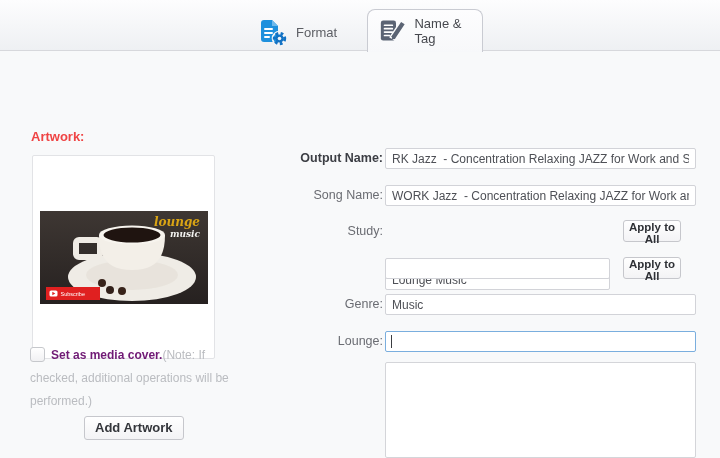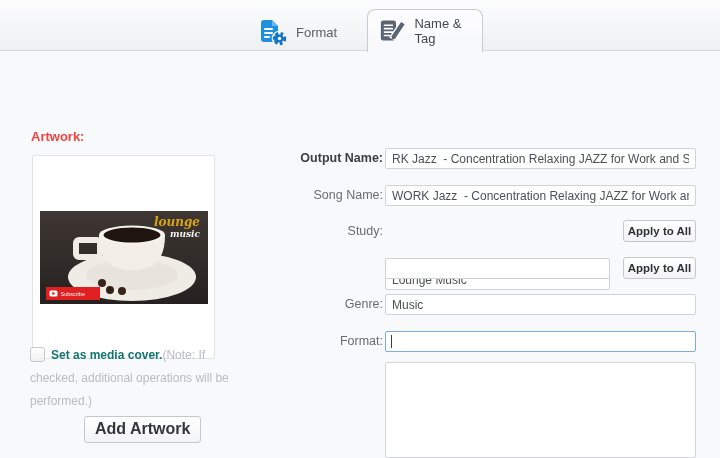--- a/index.html
+++ b/index.html
@@ -43,26 +43,26 @@
   .cb-row {
     position: absolute; left: 30px; top: 344px; width: 200px;
     font-size: 12px; line-height: 23px;
   }
   .checkbox {
     display: inline-block; width: 15px; height: 15px; vertical-align: -3px;
     margin-right: 6px;
     background: linear-gradient(#ffffff, #f1f1f3);
     border: 1px solid #c6c8cc; border-radius: 3px;
   }
-  .cb-label { color: #0f766e; font-weight: bold; text-align: center; }
+  .cb-label { color: #701a75; font-weight: bold; text-align: center; }
   .cb-note  { color: #babcc0; }
   .add-artwork-btn {
     position: absolute; left: 84px; top: 416px;
     font-family: "Liberation Sans", sans-serif;
-    font-size: 16px; font-weight: bold; color: #34363b;
+    font-size: 13px; font-weight: bold; color: #34363b;
     background: linear-gradient(#ffffff, #f3f3f5);
     border: 1px solid #c6c7cc; border-radius: 3px;
     padding: 3px 10px 4px; cursor: pointer;
   }
 
   
   .f-label {
     position: absolute; left: 280px; width: 103px; text-align: right;
     font-size: 12.5px; color: #6a6c72;
   }
@@ -70,21 +70,21 @@
   .f-input {
     position: absolute; height: 21px;
     font-family: "Liberation Sans", sans-serif; font-size: 12px; color: #4e5056;
     background: #ffffff; border: 1px solid #d2d3d8; border-radius: 2px;
     padding: 0 6px; outline: none;
   }
   .w-full { left: 385px; width: 311px; }
   .w-short { left: 385px; width: 225px; }
   .focused { border-color: #7aaede; }
   .apply-btn {
-    position: absolute; left: 623px; width: 73px; height: 22px;
+    position: absolute; left: 623px; width: 58px; height: 22px;
     font-family: "Liberation Sans", sans-serif;
     font-size: 11.5px; font-weight: bold; color: #2f3136;
     background: linear-gradient(#ffffff, #f3f3f5);
     border: 1px solid #c6c7cc; border-radius: 3px; cursor: pointer;
   }
   .lyrics-area {
     position: absolute; left: 385px; top: 362px; width: 311px; height: 96px;
     background: #ffffff; border: 1px solid #d4d5d9; border-radius: 2px;
     resize: none; outline: none;
     font-family: "Liberation Sans", sans-serif; font-size: 12px; color: #4e5056;
@@ -183,19 +183,19 @@
   <div class="f-label" style="top:224px">Study:</div>
   <input class="f-input w-short" style="top: 221px; margin-top: 48px;" value="Lounge Music">
   <button class="apply-btn" style="top:220px">Apply to All</button>
 
   <input class="f-input w-short" style="top: 258px;" value="">
   <button class="apply-btn" style="top:257px">Apply to All</button>
 
   <div class="f-label" style="top:297px">Genre:</div>
   <input class="f-input w-full" style="top: 294px;" value="Music">
 
-  <div class="f-label" style="top:334px">Format:</div>
+  <div class="f-label" style="top:334px">Lounge:</div>
   <input class="f-input w-full focused" style="top: 331px;" value="">
   <div class="caret"></div>
 
   <textarea class="lyrics-area" style=""></textarea>
 
 </div>
 
 </body></html>

